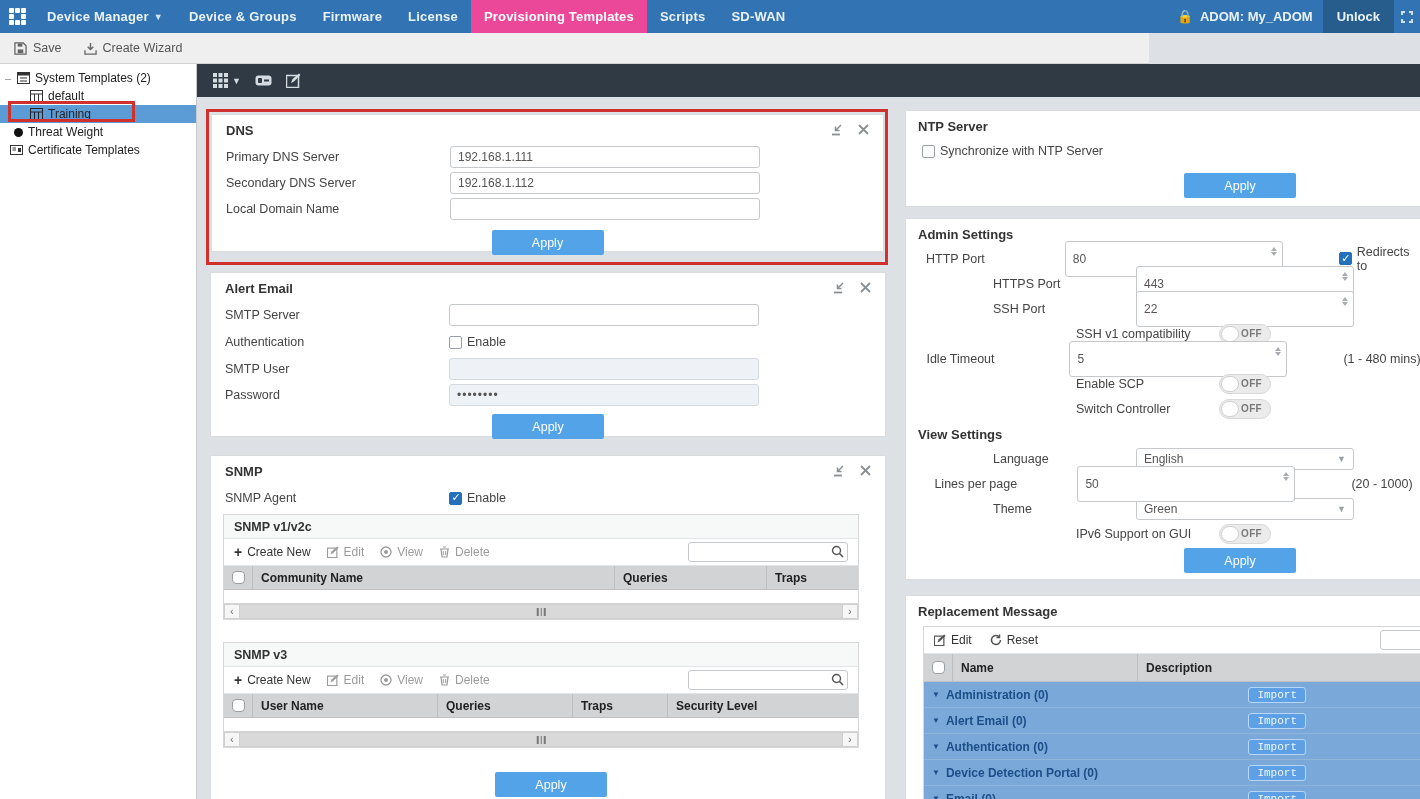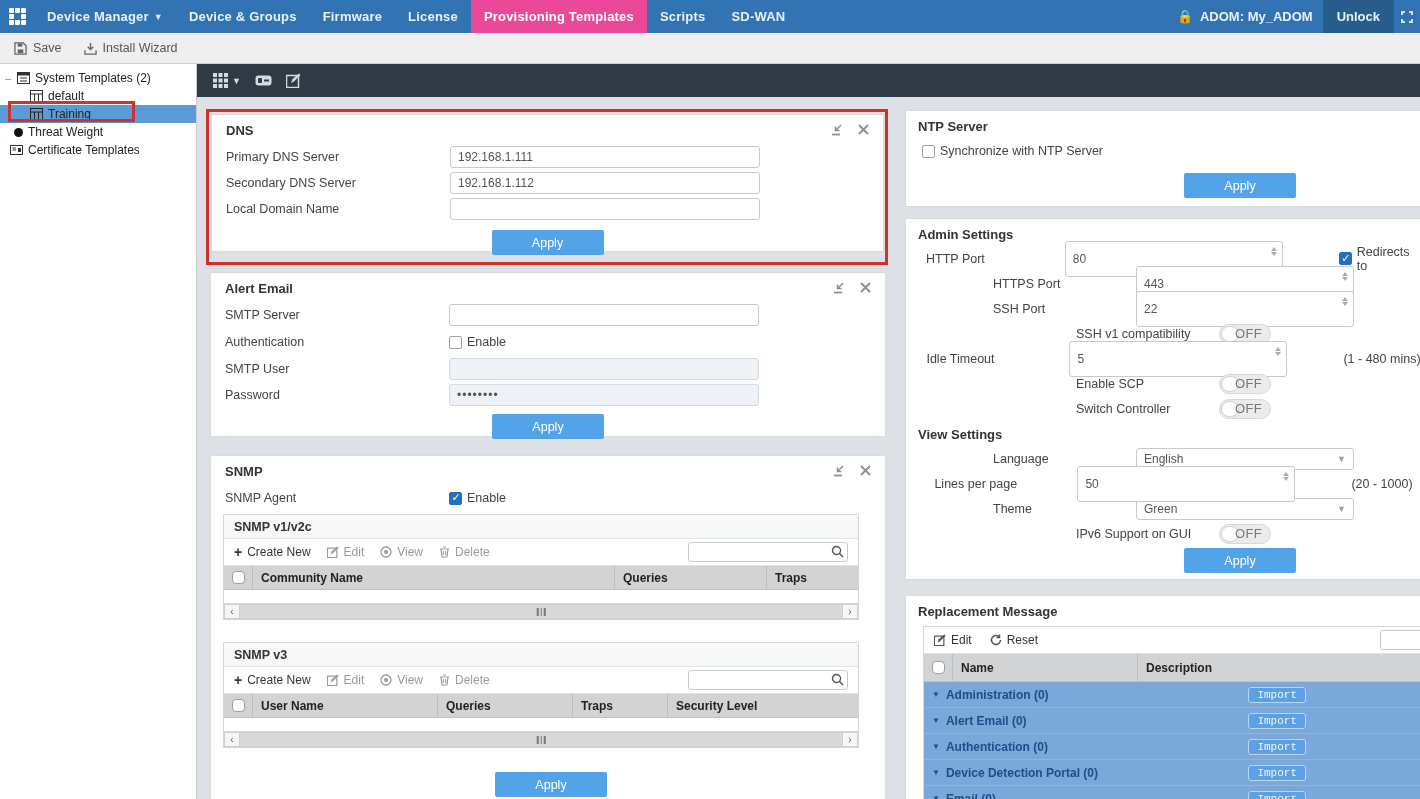--- a/index.html
+++ b/index.html
@@ -22,21 +22,21 @@
   .unlock-btn { display:flex; align-items:center; padding:0 14px; background:#265d8c; font-size:13px; font-weight:600; cursor:pointer; }
   .fs-icon { width:26px; display:flex; align-items:center; justify-content:center; cursor:pointer; }
   .fs-box { width:12px; height:12px; position:relative; }
   .fs-box i { position:absolute; width:4px; height:4px; border:2px solid #cfe0ef; }
   .fs-box i.tl{left:0;top:0;border-right:none;border-bottom:none}
   .fs-box i.tr{right:0;top:0;border-left:none;border-bottom:none}
   .fs-box i.bl{left:0;bottom:0;border-right:none;border-top:none}
   .fs-box i.br{right:0;bottom:0;border-left:none;border-top:none}
 
   
-  .toolbar2 { position:absolute; left:0; top:33px; width:1420px; height:31px; background:#efefef; border-bottom:1px solid #d2d2d2; display:flex; gap:22px; padding:0 14px; color:#555; }
+  .toolbar2 { position:absolute; left:0; top:33px; width:1149px; height:31px; background:#efefef; border-bottom:1px solid #d2d2d2; display:flex; gap:22px; padding:0 14px; color:#555; }
   .tb2-item { display:flex; align-items:center; gap:6px; cursor:pointer; font-size:12.5px; }
   .tb2-item svg { display:block; }
 
   
   .sidebar { position:absolute; left:0; top:64px; width:197px; height:735px; background:#fff; border-right:1px solid #c9c9c9; padding-top:5px; }
   .tree-row { height:18px; display:flex; align-items:center; gap:5px; font-size:12px; color:#222; cursor:pointer; white-space:nowrap; }
   .tree-row .exp { color:#888; width:8px; text-align:center; font-size:11px; }
   .tree-row.sel { background:#5c9cd6; }
   .ticon { display:inline-flex; width:13px; height:12px; }
   .dot-icon { width:9px; height:9px; border-radius:50%; background:#111; margin-left:2px; }
@@ -93,21 +93,21 @@
   .num-input { width:218px; height:36px; border:1px solid #c6c9cc; border-radius:3px; padding:0 20px 0 7px; font-size:12px; color:#555; font-family:inherit; }
   .stepper { position:absolute; right:6px; top:6px; display:flex; flex-direction:column; gap:1px; cursor:pointer; }
   .stepper i { width:0; height:0; border-left:3.5px solid transparent; border-right:3.5px solid transparent; display:block; }
   .stepper .up { border-bottom:4px solid #a9adb2; }
   .stepper .dn { border-top:4px solid #a9adb2; }
   .sel-wrap { width:218px; height:22px; border:1px solid #c6c9cc; border-radius:3px; display:flex; align-items:center; padding:0 7px; font-size:12px; color:#555; cursor:pointer; }
   .sel-wrap .sv { flex:1; }
   .sel-wrap .sc { color:#9aa0a6; font-size:9px; }
   .toggle { width:52px; height:20px; background:#ebebeb; border:1px solid #d8d8d8; border-radius:10px; display:flex; align-items:center; cursor:pointer; position:relative; }
   .toggle .knob { position:absolute; left:1px; top:1px; width:18px; height:16px; background:#fff; border:1px solid #d0d0d0; border-radius:9px; }
-  .toggle .tlabel { position:absolute; right:8px; font-size:13px; font-weight:normal; color:#777; letter-spacing:.3px; }
+  .toggle .tlabel { position:absolute; right:8px; font-size:10px; font-weight:bold; color:#777; letter-spacing:.3px; }
   .hint { font-size:12.5px; color:#444; margin-left:56px; white-space:nowrap; }
 
   
   .rm-box { position:absolute; left:17px; top:30px; width:498px; border:1px solid #d4d6d8; background:#fff; }
   .rm-row { height:26px; display:flex; align-items:center; background:#7aa8d8; border-bottom:1px solid #8fb5dd; padding-left:8px; }
   .rm-name { color:#1d4e89; font-weight:bold; font-size:12px; display:flex; align-items:center; gap:6px; flex:1; }
   .rm-name .tri { font-size:8px; }
   .btn-import { background:#5da0e6; border:1px solid #b7d7f4; color:#f0f7ff; font-size:11px; border-radius:3px; padding:1px 8px; margin-right:114px; cursor:pointer; font-family:Liberation Mono, monospace; }
 </style>
 </head>
@@ -176,21 +176,21 @@
         <rect x="4" y="8" width="6" height="4" fill="#666"></rect>
         <rect x="4" y="1.5" width="5" height="3.5" fill="#666"></rect>
       </svg>
     <span>Save</span>
   </div>
   <div class="tb2-item">
     <svg width="13" height="13" viewBox="0 0 14 14">
         <path d="M7 1v7M4 5l3 3 3-3" fill="none" stroke="#666" stroke-width="1.5"></path>
         <path d="M1 9v4h12V9" fill="none" stroke="#666" stroke-width="1.4"></path>
       </svg>
-    <span>Install Wizard</span>
+    <span>Create Wizard</span>
   </div>
 </div>
 
 <div class="sidebar">
   <div class="tree-row" style="padding-left:4px;">
     <span class="exp">–</span>
     <span class="ticon">
       <svg width="13" height="12" viewBox="0 0 13 12">
           <rect x="0.5" y="0.5" width="12" height="11" fill="none" stroke="#333"></rect>
           <rect x="0.5" y="0.5" width="12" height="3" fill="#333"></rect>

